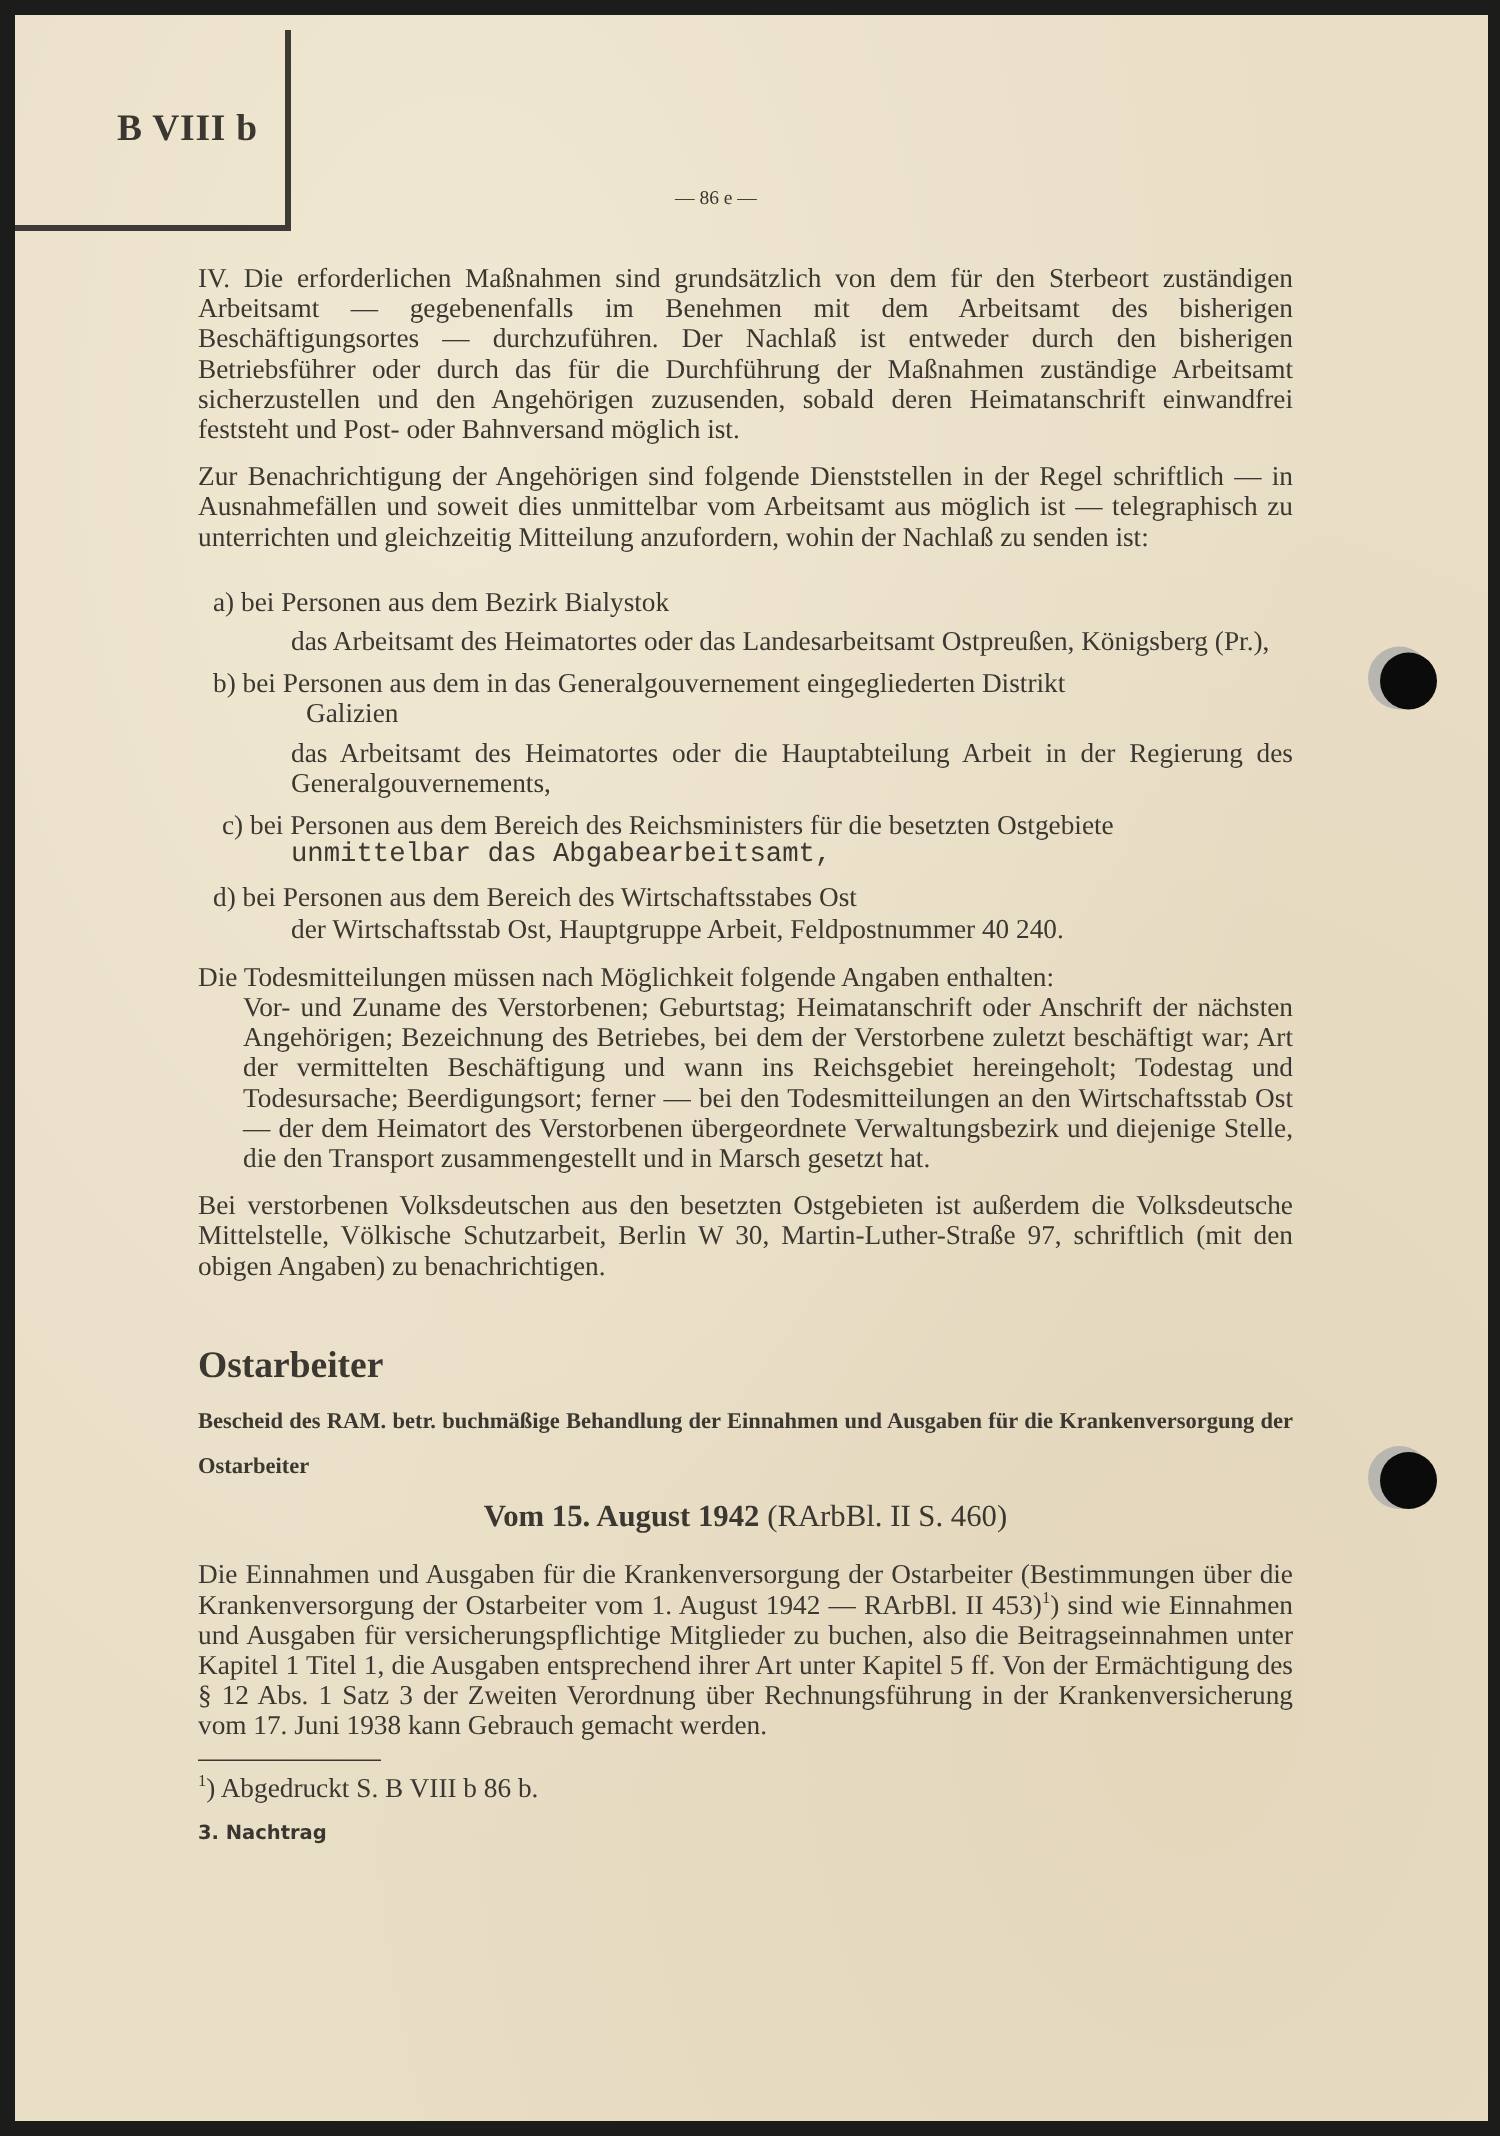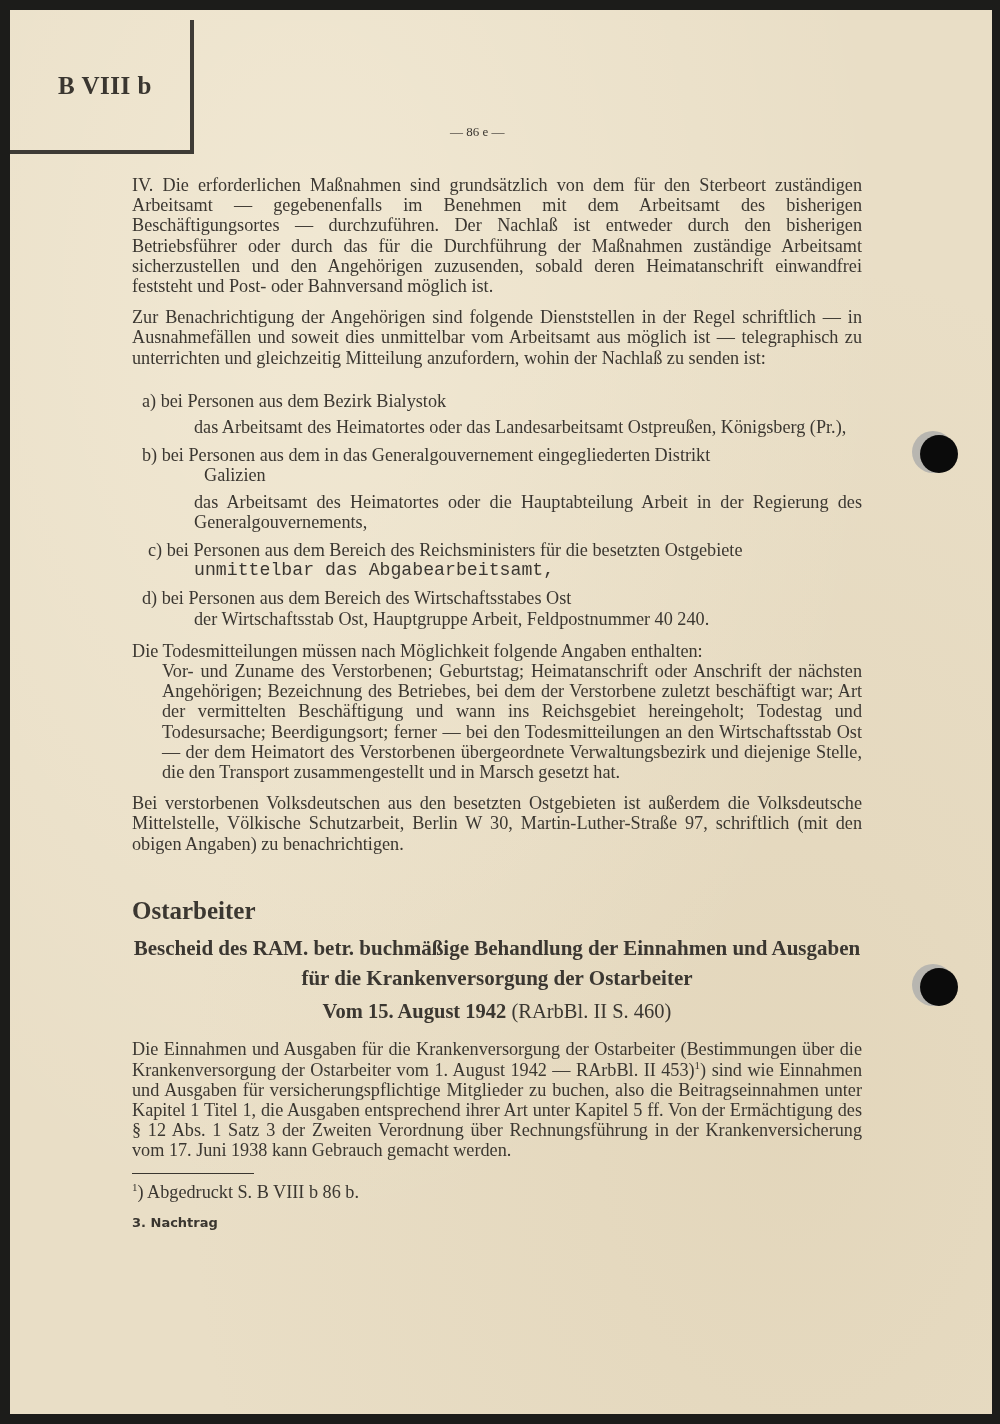--- a/index.html
+++ b/index.html
@@ -22,21 +22,21 @@
     }
     .tab-marker {
       position: absolute;
       left: 0; top: 10px;
       width: 180px; height: 130px;
       border-right: 4px solid #3e3b36;
       border-bottom: 4px solid #3e3b36;
     }
     .tab-label {
       position: absolute;
-      left: 48px; top: 62px;
+      left: 68px; top: 62px;
       font-family: "Liberation Serif", serif;
       font-weight: bold;
       font-size: 25px;
       color: #3a3630;
       letter-spacing: 0.5px;
     }
     .page-number {
       position: absolute;
       left: 440px; top: 114px;
       font-family: "Liberation Serif", serif;
@@ -62,23 +62,22 @@
     .item-c-body { padding-left: 62px; margin-bottom: 8px; font-family: Liberation Mono, monospace; }
     .indent-block { padding-left: 30px; }
     .section-title {
       text-align: left;
       font-weight: bold;
       font-size: 25px;
       margin-top: 47px;
       margin-bottom: 6px;
     }
     .section-heading {
-      text-align: center;
       font-weight: bold;
-      font-size: 21px;
+      font-size: 15px;
       line-height: 30px;
       margin: 12px 0 8px 0;
     }
     .section-date {
       text-align: center;
       font-weight: bold;
       font-size: 20.5px;
       margin: 0 0 18px 0;
     }
     .section-date .normal { font-weight: normal; }

